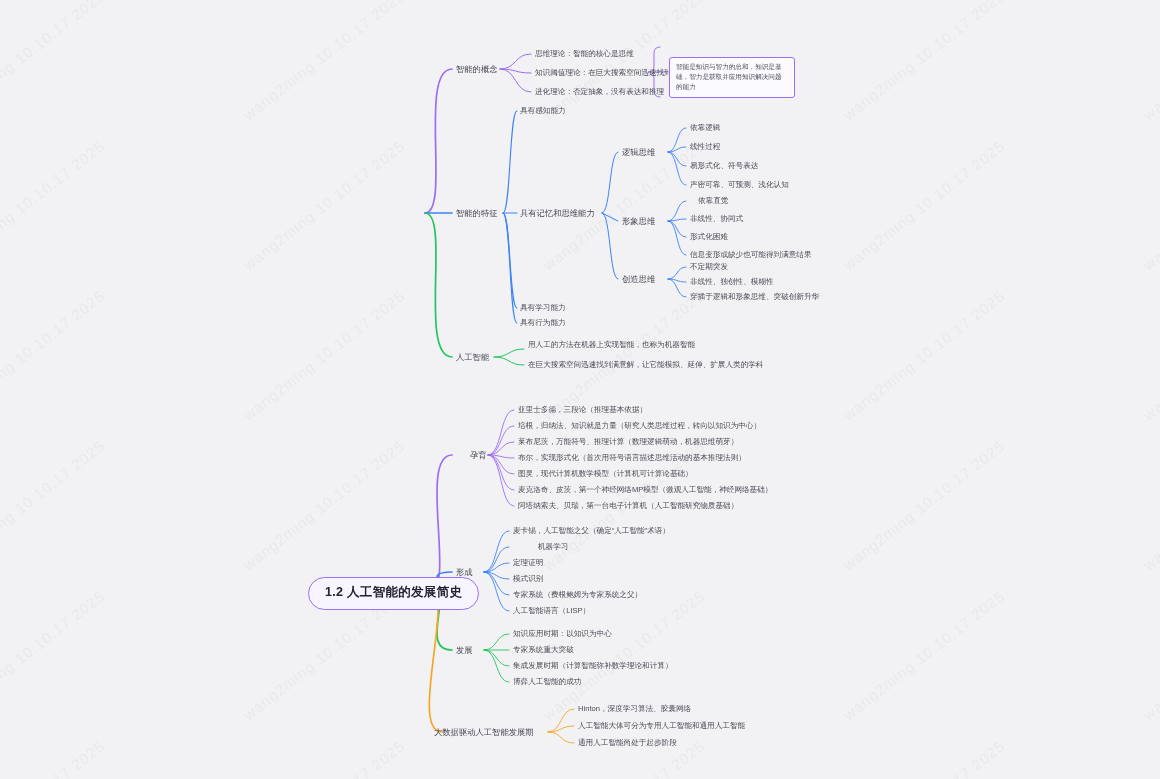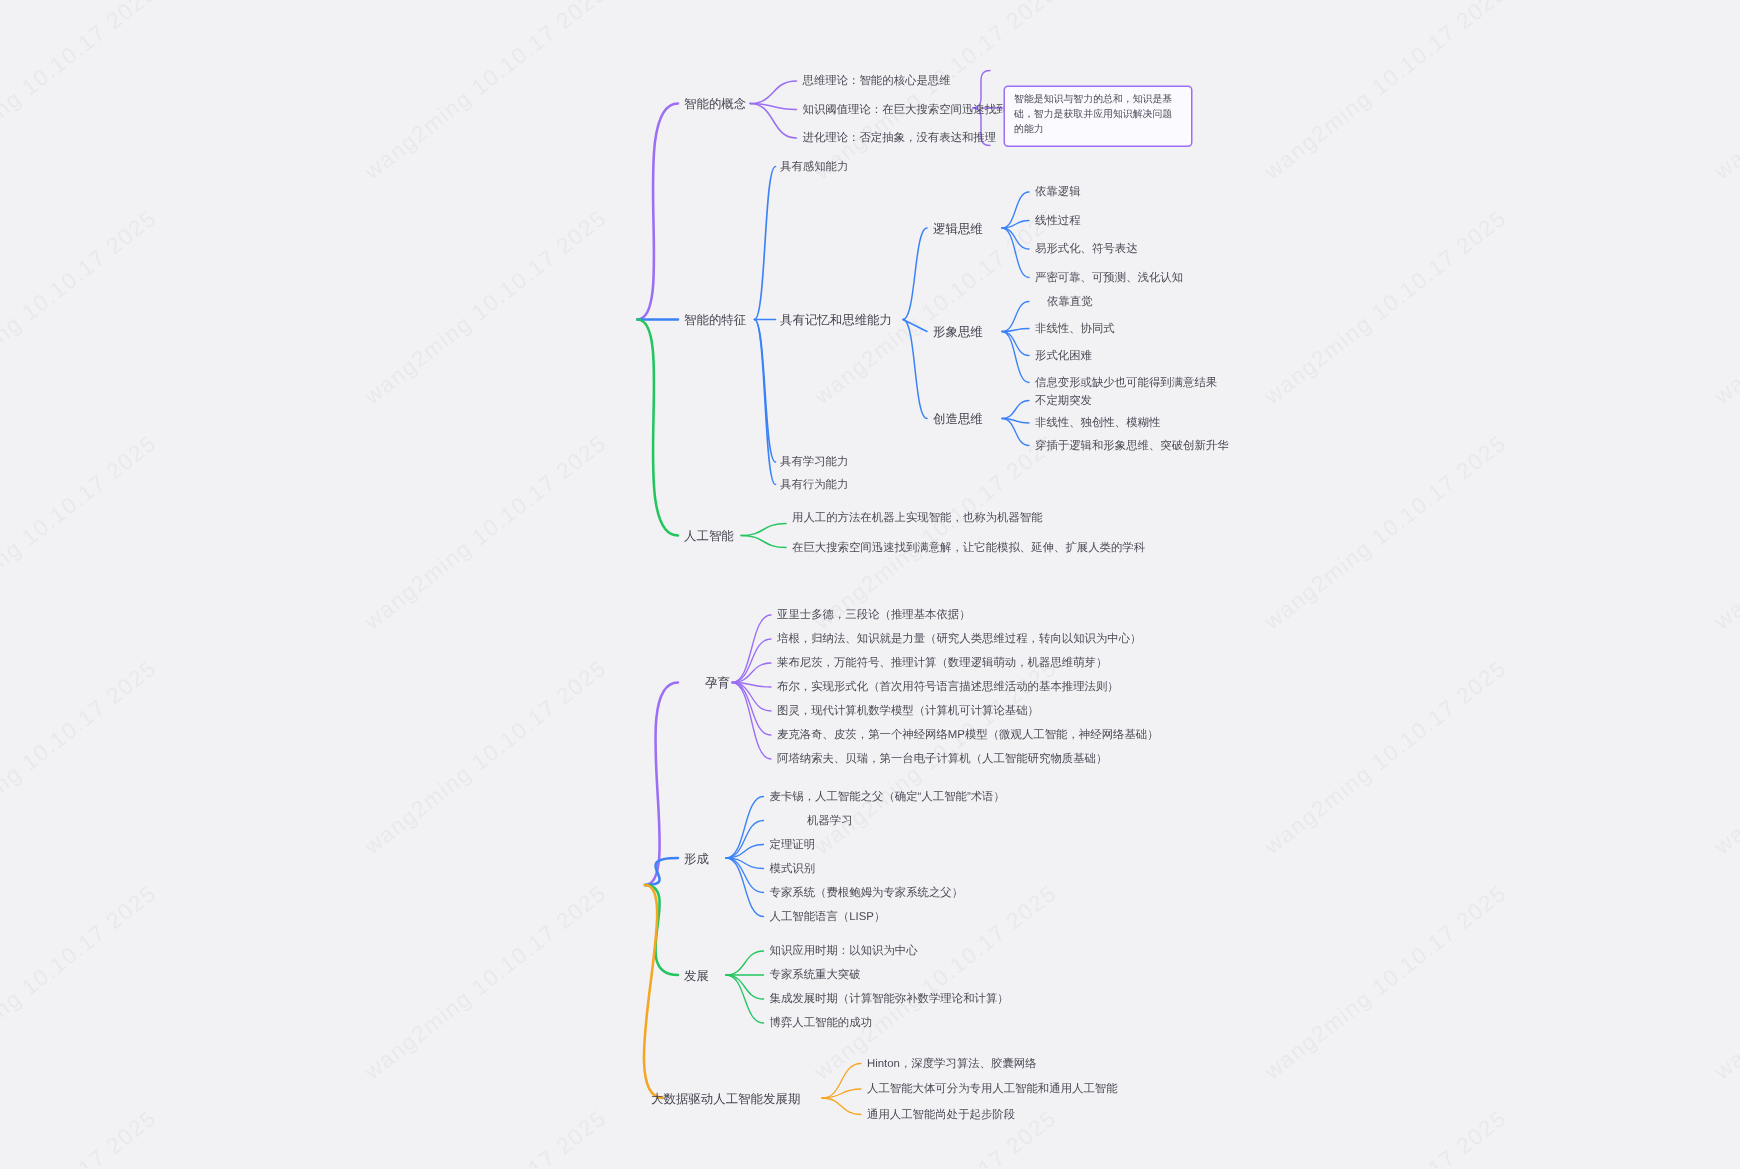--- a/index.html
+++ b/index.html
@@ -183,20 +183,21 @@
 
   <div class="node l2" style="left:622px; top:274px;">创造思维</div>
   <div class="node leaf" style="left:690px; top:262px;">不定期突发</div>
   <div class="node leaf" style="left:690px; top:277px;">非线性、独创性、模糊性</div>
   <div class="node leaf" style="left:690px; top:292px;">穿插于逻辑和形象思维、突破创新升华</div>
 
   <div class="node l1" style="left:456px; top:352px;">人工智能</div>
   <div class="node leaf" style="left:528px; top:340px;">用人工的方法在机器上实现智能，也称为机器智能</div>
   <div class="node leaf" style="left:528px; top:360px;">在巨大搜索空间迅速找到满意解，让它能模拟、延伸、扩展人类的学科</div>
 
+  <div class="node root" style="left:308px; top:577px;">1.2 人工智能的发展简史</div>
 
   <div class="node l1" style="left:456px; top:450px;margin-left:14px;">孕育</div>
   <div class="node leaf" style="left:518px; top:405px;">亚里士多德，三段论（推理基本依据）</div>
   <div class="node leaf" style="left:518px; top:421px;">培根，归纳法、知识就是力量（研究人类思维过程，转向以知识为中心）</div>
   <div class="node leaf" style="left:518px; top:437px;">莱布尼茨，万能符号、推理计算（数理逻辑萌动，机器思维萌芽）</div>
   <div class="node leaf" style="left:518px; top:453px;">布尔，实现形式化（首次用符号语言描述思维活动的基本推理法则）</div>
   <div class="node leaf" style="left:518px; top:469px;">图灵，现代计算机数学模型（计算机可计算论基础）</div>
   <div class="node leaf" style="left:518px; top:485px;">麦克洛奇、皮茨，第一个神经网络MP模型（微观人工智能，神经网络基础）</div>
   <div class="node leaf" style="left:518px; top:501px;">阿塔纳索夫、贝瑞，第一台电子计算机（人工智能研究物质基础）</div>
 

